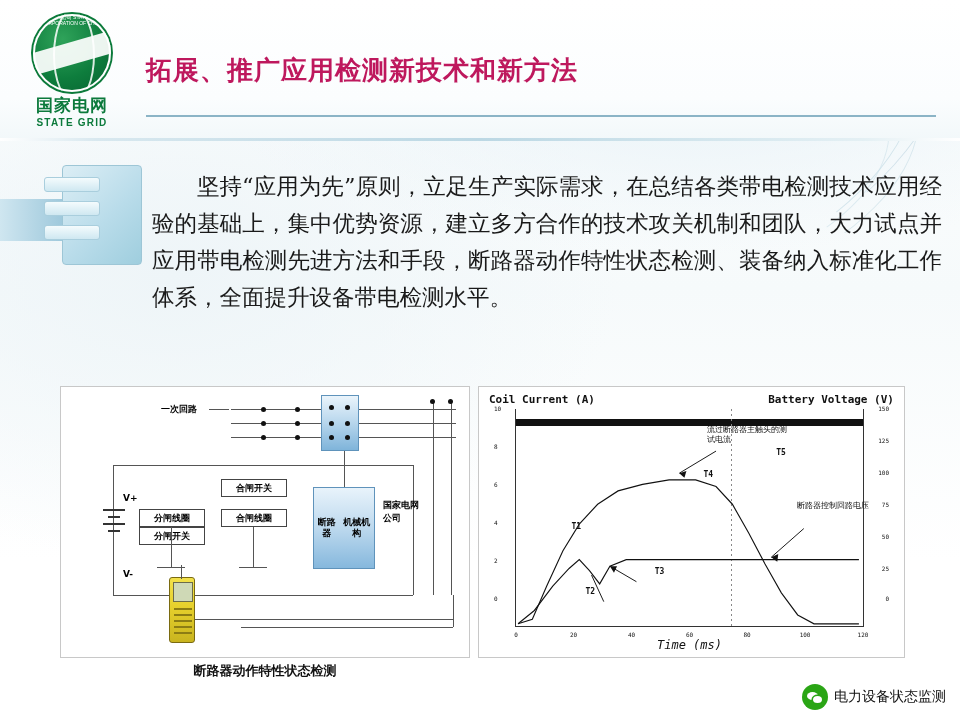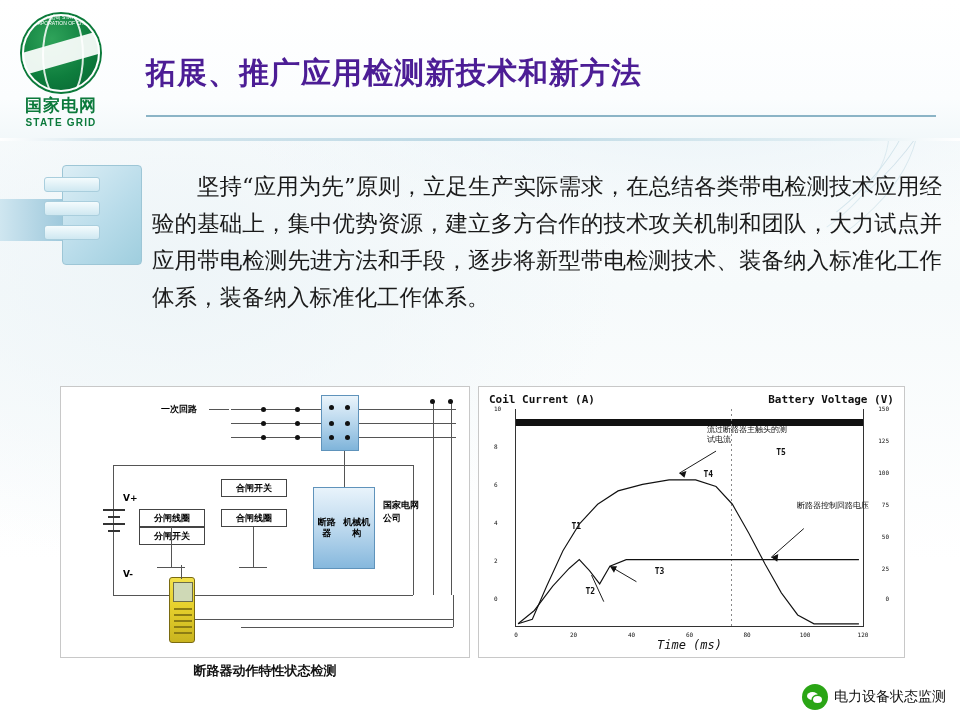--- a/index.html
+++ b/index.html
@@ -39,21 +39,21 @@
   .header-band {
     position: absolute; left: 0; top: 0; width: 960px; height: 140px;
     background: linear-gradient(180deg,#ffffff 0%, #fbfdfe 70%, #f2f8fa 100%);
   }
   .header-rule {
     position: absolute; left: 0; top: 138px; width: 960px; height: 3px;
     background: linear-gradient(90deg,#ffffff 0%, #d8e8ef 10%, #bcd8e4 50%, #e4f0f4 90%, #ffffff 100%);
   }
 
   .logo {
-    position: absolute; left: 6px; top: 14px;
+    position: absolute; left: 17px; top: 14px;
     width: 110px; height: 112px;
     text-align: center;
   }
   .logo .globe {
     position: relative;
     width: 78px; height: 78px; margin: 0 auto;
     border-radius: 50%;
     background: radial-gradient(circle at 38% 32%, #2fa35a 0%, #0e7d3d 55%, #076130 100%);
     box-shadow: inset 0 0 0 2px #ffffff, 0 0 0 2px #0b7a3a;
     overflow: hidden;
@@ -83,21 +83,21 @@
     letter-spacing: 1px;
   }
   .logo .en {
     font-size: 10px; font-weight: bold; color: #0c7a3c;
     letter-spacing: 1.2px;
   }
 
   .title-wrap { position: absolute; left: 146px; top: 56px; width: 790px; }
   .slide-title {
     font-family: "DejaVu Sans", "Liberation Sans", sans-serif;
-    font-size: 30px; font-weight: bold; color: #4c1d95;
+    font-size: 26px; font-weight: bold; color: #be185d;
     letter-spacing: 1px; line-height: 1.15;
   }
   .title-underline {
     position: absolute; left: 146px; top: 115px; width: 790px; height: 2px;
     background: #8bb4c6;
   }
 
   
   .left-tab {
     position: absolute; left: 0; top: 165px; width: 150px; height: 135px;
@@ -305,21 +305,21 @@
   <div class="title-underline"></div>
 
   <div class="left-tab">
     <div class="bar"></div>
     <div class="plate"></div>
     <div class="slot a"></div>
     <div class="slot b"></div>
     <div class="slot c"></div>
   </div>
 
-  <div class="body-text">坚持“应用为先”原则，立足生产实际需求，在总结各类带电检测技术应用经验的基础上，集中优势资源，建立多方合作的技术攻关机制和团队，大力试点并应用带电检测先进方法和手段，逐步将新型带电检测技术、装备纳入标准化工作体系，装备纳入标准化工作体系。</div>
+  <div class="body-text">坚持“应用为先”原则，立足生产实际需求，在总结各类带电检测技术应用经验的基础上，集中优势资源，建立多方合作的技术攻关机制和团队，大力试点并应用带电检测先进方法和手段，断路器动作特性状态检测、装备纳入标准化工作体系，全面提升设备带电检测水平。</div>
 
   <div class="figures">
 
     <div class="fig left">
       <div class="sch">
 
         <div class="wire h" style="left:170px; top:22px; width:225px;"></div>
         <div class="wire h" style="left:170px; top:36px; width:225px;"></div>
         <div class="wire h" style="left:170px; top:50px; width:225px;"></div>
         <div class="node" style="left:200px; top:20px;"></div>

